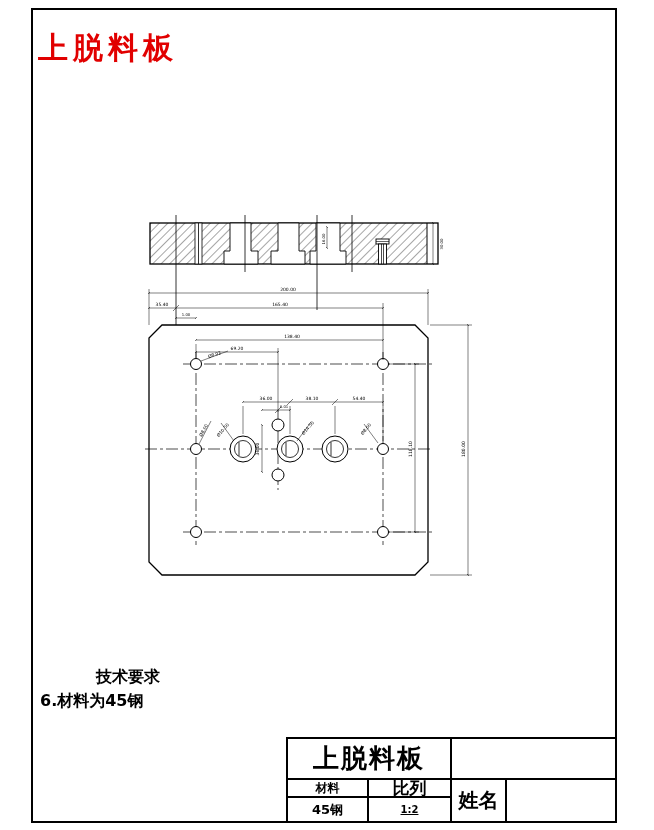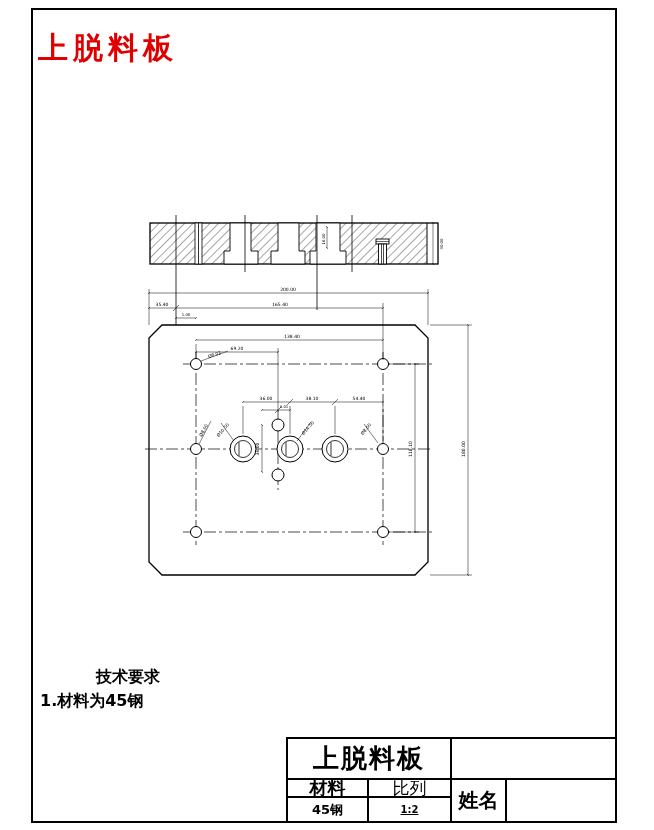--- a/index.html
+++ b/index.html
@@ -16,23 +16,23 @@
          font-weight:600;line-height:22px;margin-top:6px;}
   .techreq .heading{margin-left:56px;margin-bottom:2px;}
   .tblock{position:absolute;left:286px;top:737px;width:331px;height:86px;
          border:2px solid #000;box-sizing:border-box;display:grid;
          grid-template-columns:81px 83px 55px auto;grid-template-rows:41px 18px auto;}
   .tblock>div{display:flex;align-items:center;justify-content:center;box-sizing:border-box;}
   .tb-part{grid-column:1/3;grid-row:1;border-right:2px solid #000;border-bottom:2px solid #000;
          font-size:26px;font-weight:600;letter-spacing:2px;}
   .tb-top-empty{grid-column:3/5;grid-row:1;border-bottom:2px solid #000;}
   .tb-mat{grid-column:1;grid-row:2;border-right:2px solid #000;border-bottom:2px solid #000;
-         font-size:18px;font-weight:600;}
+         font-size:12px;font-weight:600;}
   .tb-scale{grid-column:2;grid-row:2;border-right:2px solid #000;border-bottom:2px solid #000;
-         font-size:17px;font-weight:400;}
+         font-size:17px;font-weight:700;}
   .tb-name{grid-column:3;grid-row:2/4;border-right:2px solid #000;font-size:20px;font-weight:600;}
   .tb-right-empty{grid-column:4;grid-row:2/4;}
   .tb-matv{grid-column:1;grid-row:3;border-right:2px solid #000;font-size:13px;font-weight:bold;}
   .tb-scalev{grid-column:2;grid-row:3;border-right:2px solid #000;font-size:10px;font-weight:bold;text-decoration:underline;}
 </style>
 </head>
 <body>
 
 <div class="frame"></div>
 
@@ -181,21 +181,21 @@
       <line x1="430" y1="325" x2="472" y2="325"></line>
       <line x1="430" y1="575" x2="472" y2="575"></line>
       <line x1="468" y1="325" x2="468" y2="575" marker-start="url(#tk)" marker-end="url(#tk)"></line>
       <text class="dimtxt" x="465" y="449" transform="rotate(-90 465 449)" text-anchor="middle" stroke="none" fill="#000">180.00</text>
     </g>
   </g>
 </svg>
 
 <div class="techreq">
   <div class="heading">技术要求</div>
-  <div>1.材料为45钢</div>
+  <div>6.材料为45钢</div>
 </div>
 
 <div class="tblock">
   <div class="tb-part">上脱料板</div>
   <div class="tb-top-empty"></div>
   <div class="tb-mat">材料</div>
   <div class="tb-scale">比列</div>
   <div class="tb-name">姓名</div>
   <div class="tb-right-empty"></div>
   <div class="tb-matv">45钢</div>

